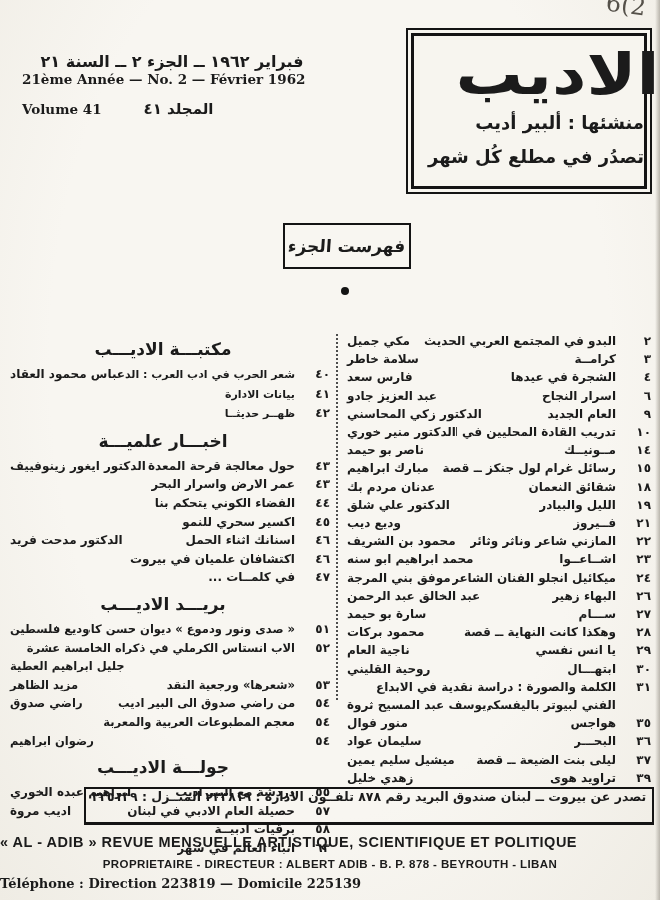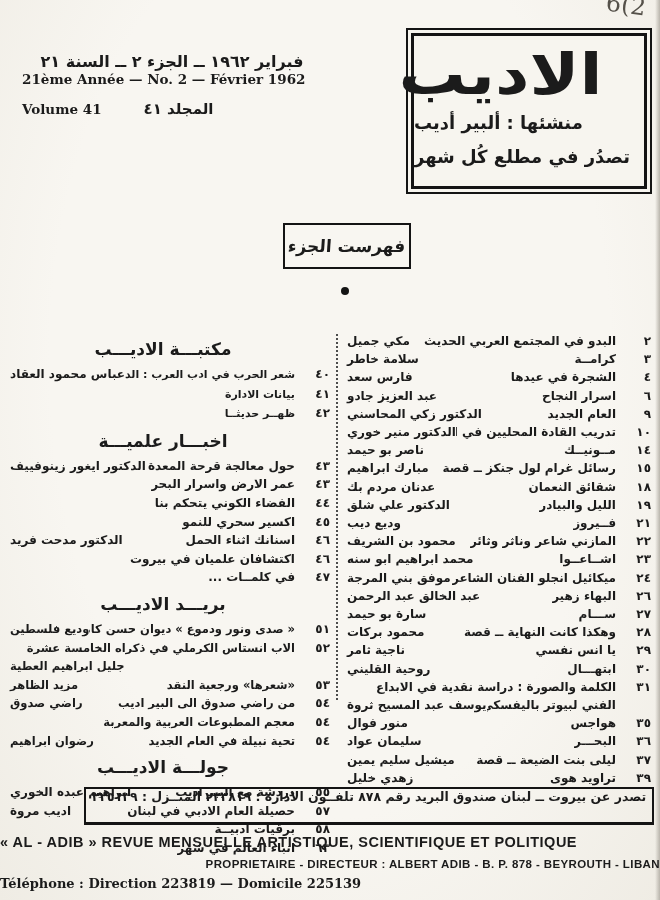--- a/index.html
+++ b/index.html
@@ -20,21 +20,21 @@
   .issue-ar{direction:rtl;text-align:center;font-weight:bold;font-size:16px;letter-spacing:0;}
   .issue-fr{font-family:"DejaVu Serif",serif;font-weight:bold;font-size:13.5px;}
   .issue-vol{display:flex;align-items:baseline;margin-top:13px;}
   .vol-en{font-family:"DejaVu Serif",serif;font-weight:bold;font-size:13.5px;}
   .vol-ar{direction:rtl;font-weight:bold;font-size:15px;margin-left:42px;}
 
   
   .logo-box{position:absolute;right:8px;top:28px;width:242px;height:162px;
     border:2px solid #141414;background:#f7f5ef;}
   .logo-box-inner{position:absolute;inset:3px;border:3px solid #141414;
-    display:flex;flex-direction:column;align-items:flex-start;justify-content:center;}
+    display:flex;flex-direction:column;align-items:flex-end;justify-content:center;}
   .logo-title{direction:rtl;font-weight:bold;font-size:57px;line-height:60px;
     transform:scaleX(1.18);letter-spacing:2px;margin-top:-6px;}
   .logo-sub{direction:rtl;font-weight:bold;font-size:18px;line-height:30px;margin-top:4px;}
 
   
   .emblem{position:absolute;left:283px;top:223px;width:124px;height:42px;
     border:2px solid #141414;display:flex;align-items:center;justify-content:center;}
   .emblem-label{direction:rtl;font-weight:bold;font-size:17px;transform:skewX(-4deg);}
   .dot{position:absolute;left:341px;top:287px;width:8px;height:8px;border-radius:50%;background:#141414;}
 
@@ -54,21 +54,21 @@
   .sec-mail .row{font-size:11.5px;}
   .col-left .row{line-height:18.6px;}
 
   
   .footer-box{position:absolute;left:84px;right:6px;top:787px;height:33px;
     border:2px solid #141414;border-bottom-width:3px;
     display:flex;justify-content:center;}
   .footer-box-text{direction:rtl;font-weight:bold;font-size:12.5px;}
   .footer-fr1{position:absolute;left:0;right:0;top:834px;text-align:left;
     font-family:"Liberation Sans",sans-serif;font-weight:bold;font-size:14.5px;letter-spacing:.5px;}
-  .footer-fr2{position:absolute;left:0;right:0;top:858px;text-align:right;
+  .footer-fr2{position:absolute;left:0;right:0;top:858px;text-align:center;
     font-family:"Liberation Sans",sans-serif;font-weight:bold;font-size:11.5px;letter-spacing:.4px;}
   .footer-fr3{position:absolute;left:0;right:0;top:876px;text-align:left;
     font-family:"DejaVu Serif",serif;font-weight:bold;font-size:13px;}
 </style>
 </head>
 <body>
 
 <div class="page">
 
   <div class="paper-edge"></div>
@@ -198,21 +198,21 @@
 
       <div class="row">
         <span class="num">٢٨</span>
         <span class="title">وهكذا كانت النهاية ــ قصة</span>
         <span class="author">محمود بركات</span>
       </div>
 
       <div class="row">
         <span class="num">٢٩</span>
         <span class="title">يا انس نفسي</span>
-        <span class="author">ناجية ثامر</span>
+        <span class="author">ناجية العام</span>
       </div>
 
       <div class="row">
         <span class="num">٣٠</span>
         <span class="title">ابتهـــال</span>
         <span class="author">روحية القليني</span>
       </div>
 
       <div class="row">
         <span class="num">٣١</span>
@@ -355,21 +355,20 @@
         </div>
 
         <div class="row">
           <span class="num">٥٤</span>
           <span class="title">معجم المطبوعات العربية والمعربة</span>
           <span class="author"></span>
         </div>
 
         <div class="row">
           <span class="num">٥٤</span>
-          <span class="title">تحية نبيلة في العام الجديد</span>
           <span class="author">رضوان ابراهيم</span>
         </div>
       </div>
 
     <div class="sec-header">جولـــة الاديـــب</div>
     <div class="sec-tour">
 
         <div class="row">
           <span class="num">٥٥</span>
           <span class="title">دردشة مع البير اديب</span>

